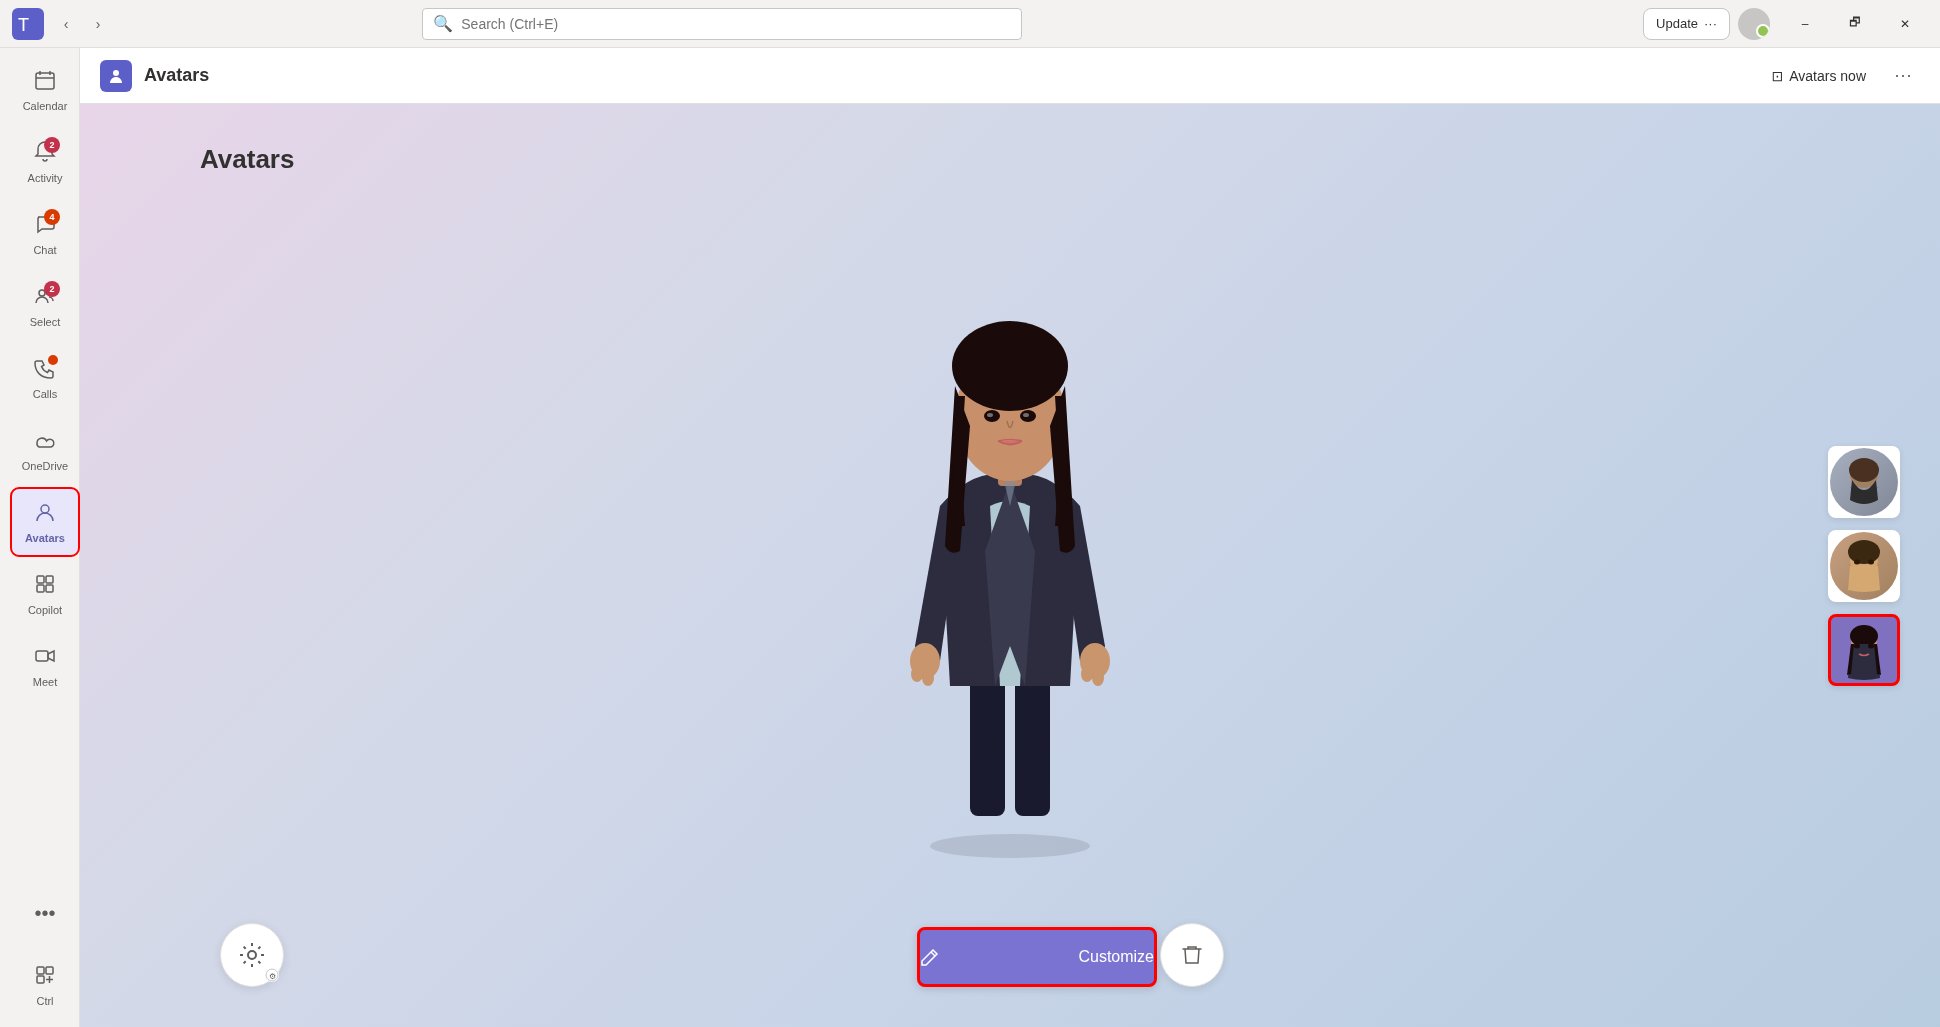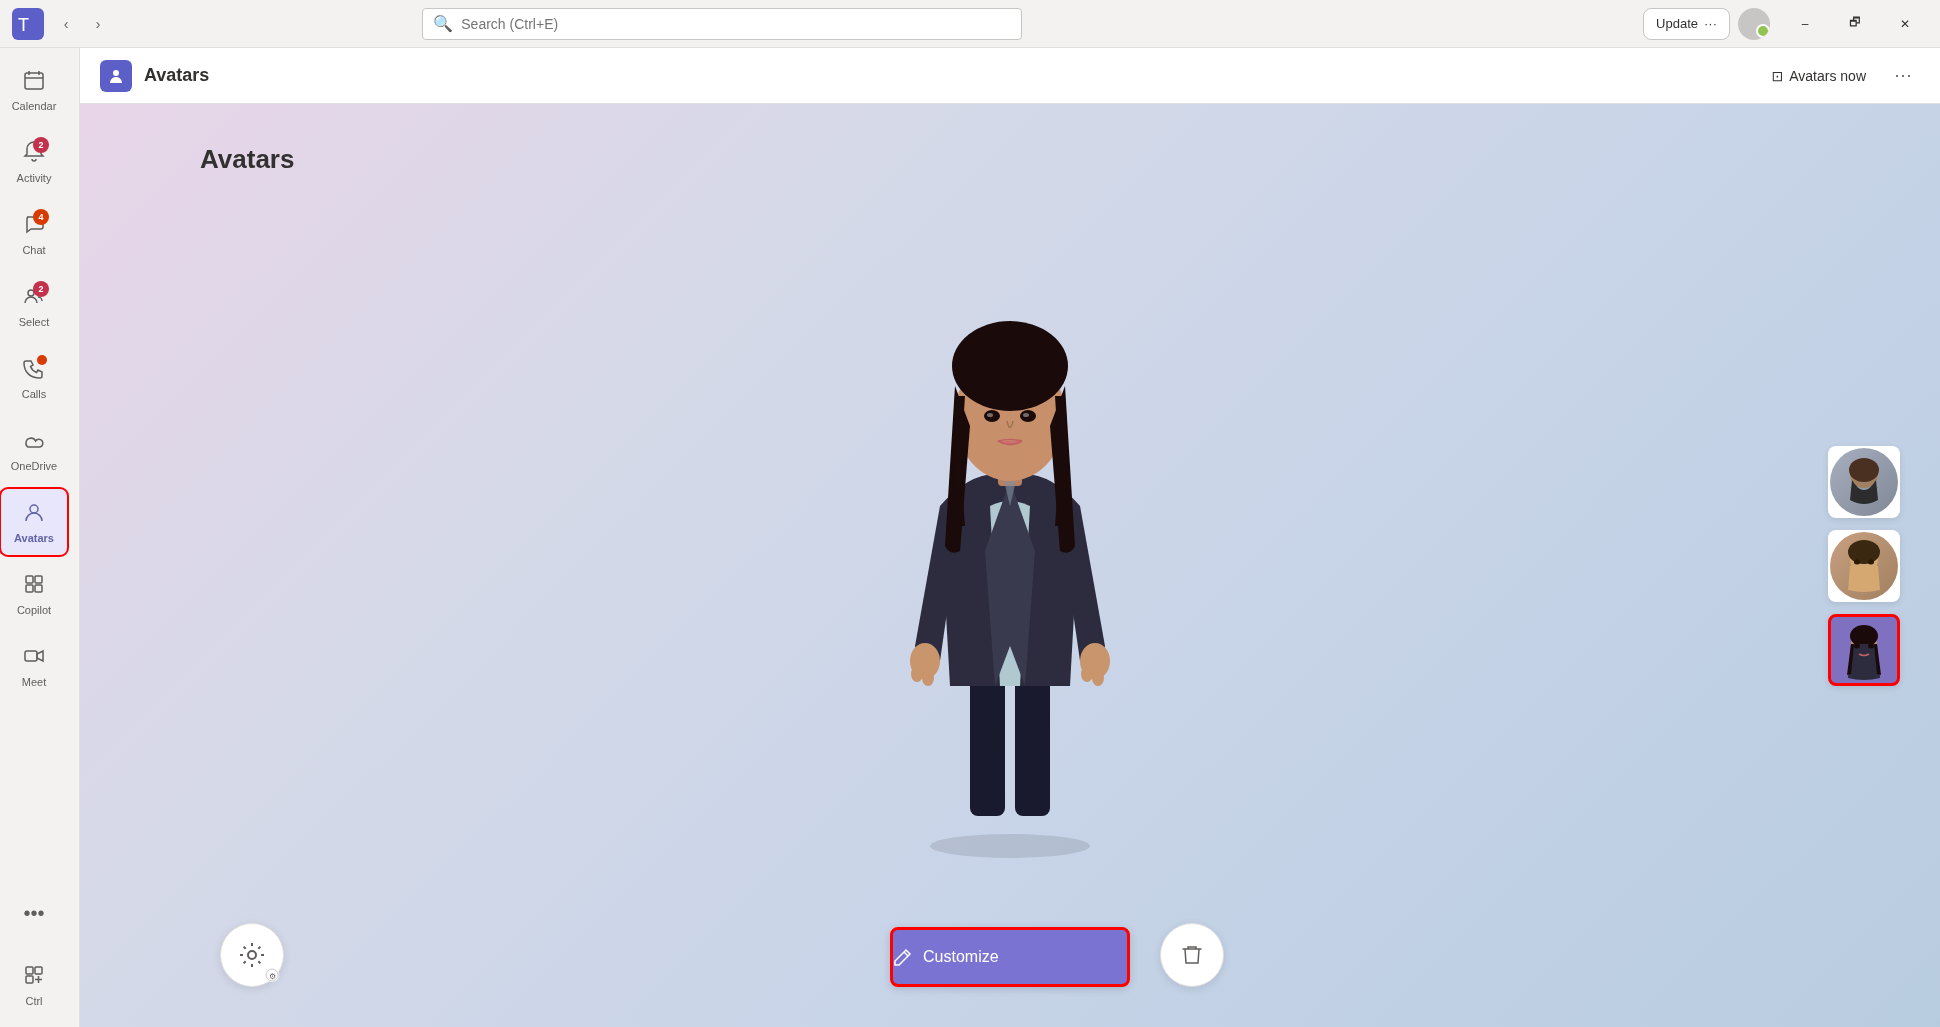--- a/index.html
+++ b/index.html
@@ -31,21 +31,21 @@
     }
     .avatar-circle { width: 32px; height: 32px; border-radius: 50%; background: #c8c6c4; overflow: hidden; position: relative; cursor: pointer; }
     .avatar-circle::after { content: ''; position: absolute; bottom: 2px; right: 0px; width: 10px; height: 10px; background: #92c353; border-radius: 50%; border: 2px solid white; }
     .window-controls { display: flex; gap: 4px; margin-left: 4px; }
     .win-btn { width: 46px; height: 32px; border: none; background: none; cursor: pointer; font-size: 12px; color: #323130; display: flex; align-items: center; justify-content: center; }
 
     
     .sidebar {
       position: absolute; top: 48px; left: 0; width: 80px; bottom: 0;
       background: #f3f2f1; display: flex; flex-direction: column;
-      align-items: flex-start; padding: 8px 0; gap: 4px; z-index: 50;
+      align-items: flex-end; padding: 8px 0; gap: 4px; z-index: 50;
       border-right: 1px solid #e1dfdd;
     }
     .sidebar-item {
       width: 68px; height: 68px; display: flex; flex-direction: column;
       align-items: center; justify-content: center; cursor: pointer;
       border-radius: 8px; gap: 4px; position: relative;
     }
     .sidebar-item.active { background: #e8e6fb; }
     .sidebar-item.active-border {
       outline: 2px solid red; outline-offset: -1px;
@@ -102,23 +102,24 @@
     }
     .settings-btn {
       width: 64px; height: 64px; background: white; border: 1px solid #e1dfdd;
       border-radius: 50%; display: flex; align-items: center; justify-content: center;
       cursor: pointer; font-size: 24px; color: #605e5c;
       box-shadow: 0 2px 8px rgba(0,0,0,0.1);
     }
     .customize-btn {
       width: 240px; height: 60px; background: #7b73d1;
       border: 3px solid red; border-radius: 8px;
-      display: flex; align-items: center; justify-content: flex-start;
+      display: flex; align-items: center; justify-content: space-between;
       gap: 10px; cursor: pointer; color: white; font-size: 16px; font-weight: 500;
       box-shadow: 0 2px 8px rgba(0,0,0,0.15);
+      margin-left: 27px;
     }
     .delete-btn {
       width: 64px; height: 64px; background: white; border: 1px solid #e1dfdd;
       border-radius: 50%; display: flex; align-items: center; justify-content: center;
       cursor: pointer; font-size: 22px; color: #605e5c;
       box-shadow: 0 2px 8px rgba(0,0,0,0.1);
     }
 
     
     .avatar-thumbnails {

